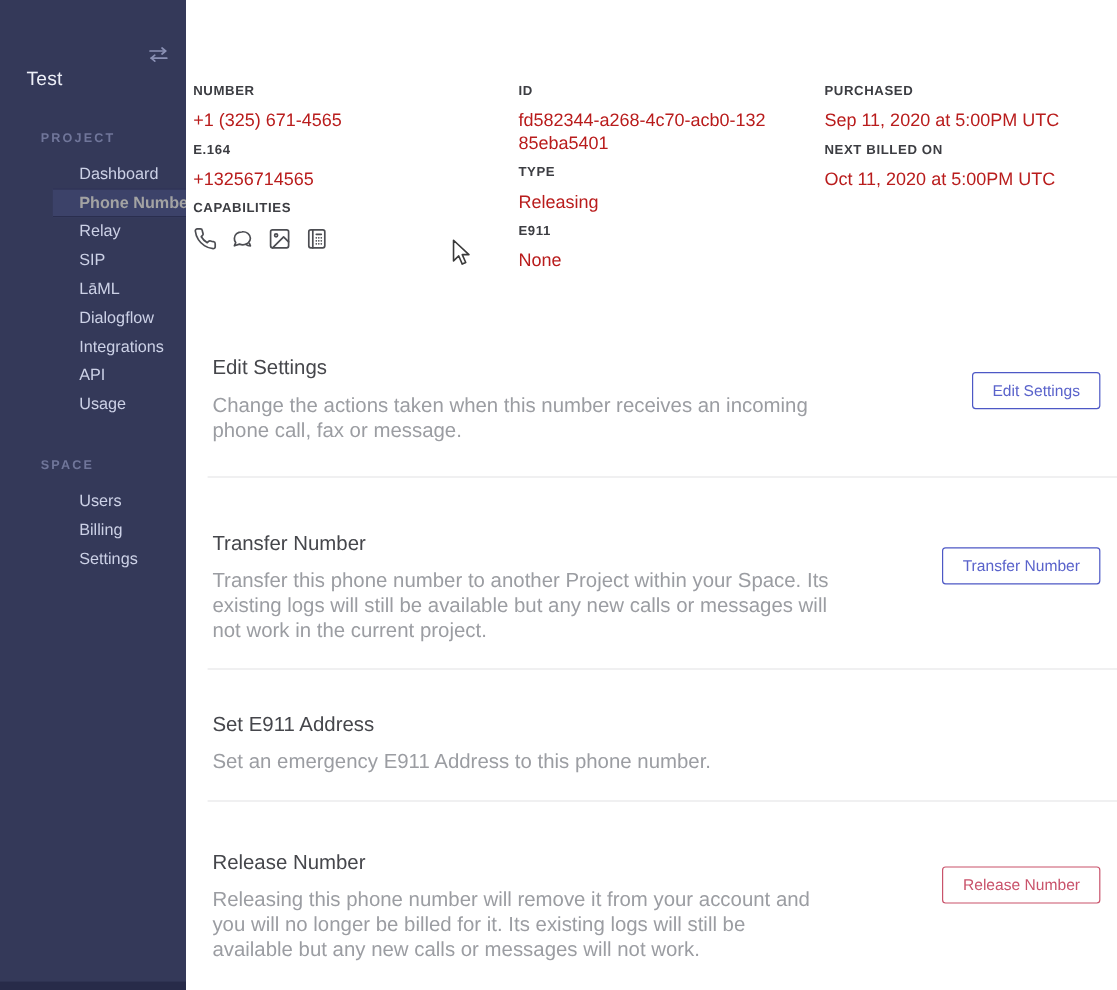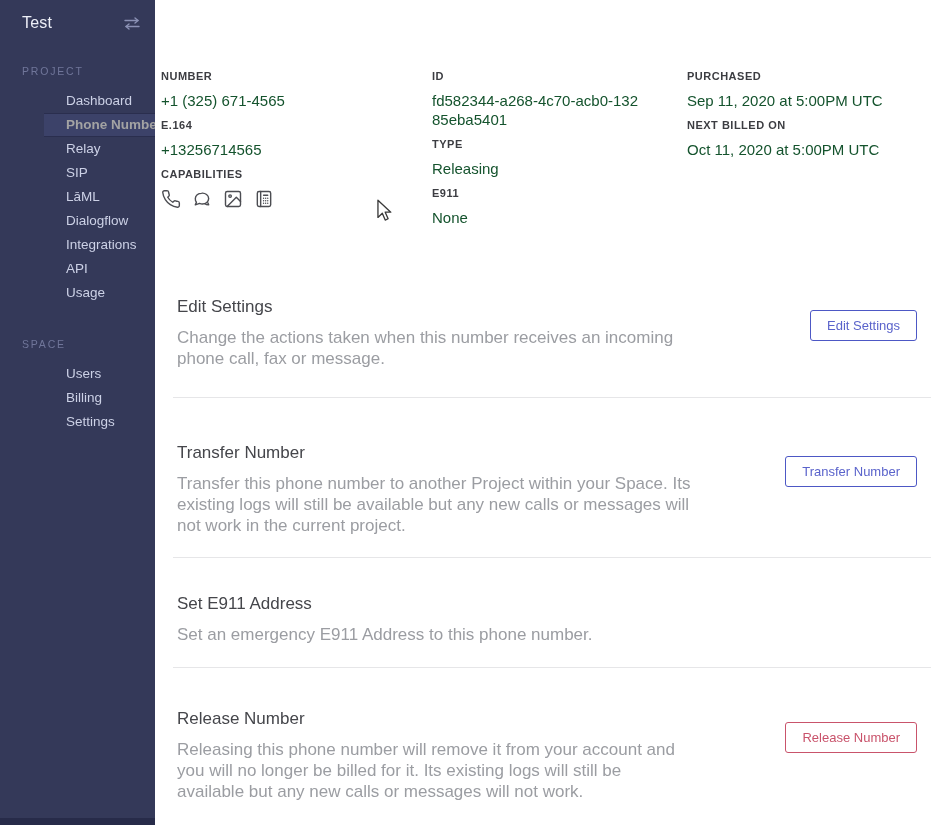--- a/index.html
+++ b/index.html
@@ -13,25 +13,25 @@
 
   
   .sidebar {
     position: absolute; left:0; top:0; bottom:0; width:155px;
     background: #343959; color:#ccd1e6;
   }
   .sb-header {
     display:flex; justify-content:space-between; align-items:center;
     padding: 14px 14px 0 22px;
   }
-  .sb-space-name { font-size:16px; color:#edeff7; letter-spacing:.2px; }
+  .sb-space-name { font-size:16px; color:#edeff7; letter-spacing:.2px;margin-top:44px; }
   .sb-switch-icon { color:#8b91b5; display:flex; cursor:pointer; }
   .sb-section-label {
-    margin: 33px 0 0 22px;
-    font-size: 10.5px; font-weight: 400; letter-spacing: 1.8px;
+    margin: 33px 0 0 34px;
+    font-size: 10.5px; font-weight: 700; letter-spacing: 1.8px;
     color: #70769a;
   }
   .sb-nav { margin-top: 12px; padding-left: 44px; }
   .sb-item {
     height: 24px; line-height: 24px; padding-left: 22px;
     font-size: 13.5px; color: #ccd1e6; cursor: pointer; white-space: nowrap;
   }
   .sb-item.active {
     background: #3c4269; color: #a3a3a3; font-weight: 700;
     box-shadow: inset 0 1px 0 #2a2e4e, inset 0 -1px 0 #2a2e4e;
@@ -48,21 +48,21 @@
   .info-col.c1 { left:6px;  width:250px; }
   .info-col.c2 { left:277px; width:250px; }
   .info-col.c3 { left:532px; width:240px; }
 
   .field { margin-bottom:8px; }
   .field .flabel {
     font-size:11px; font-weight:700; color:#3c3d42;
     letter-spacing:.5px; line-height:14px;
   }
   .field .fvalue {
-    font-size:15px; color:#14532d; line-height:19px; margin-top:8px;
+    font-size:15px; color:#b91c1c; line-height:19px; margin-top:8px;
   }
   .field .fvalue.wrap { width:210px; word-break:break-all; }
 
   .caps { display:flex; gap:11px; margin-top:8px; color:#4c4d52; }
   .caps svg { display:block; }
 
   .section { position:absolute; left:22px; right:14px; }
   .section h2 { font-size:17px; font-weight:400; color:#45464b; margin:0; line-height:22px; }
   .section p  { max-width:515px; font-size:17px; line-height:21px; color:#9b9da2; margin:9px 0 0; }
 

